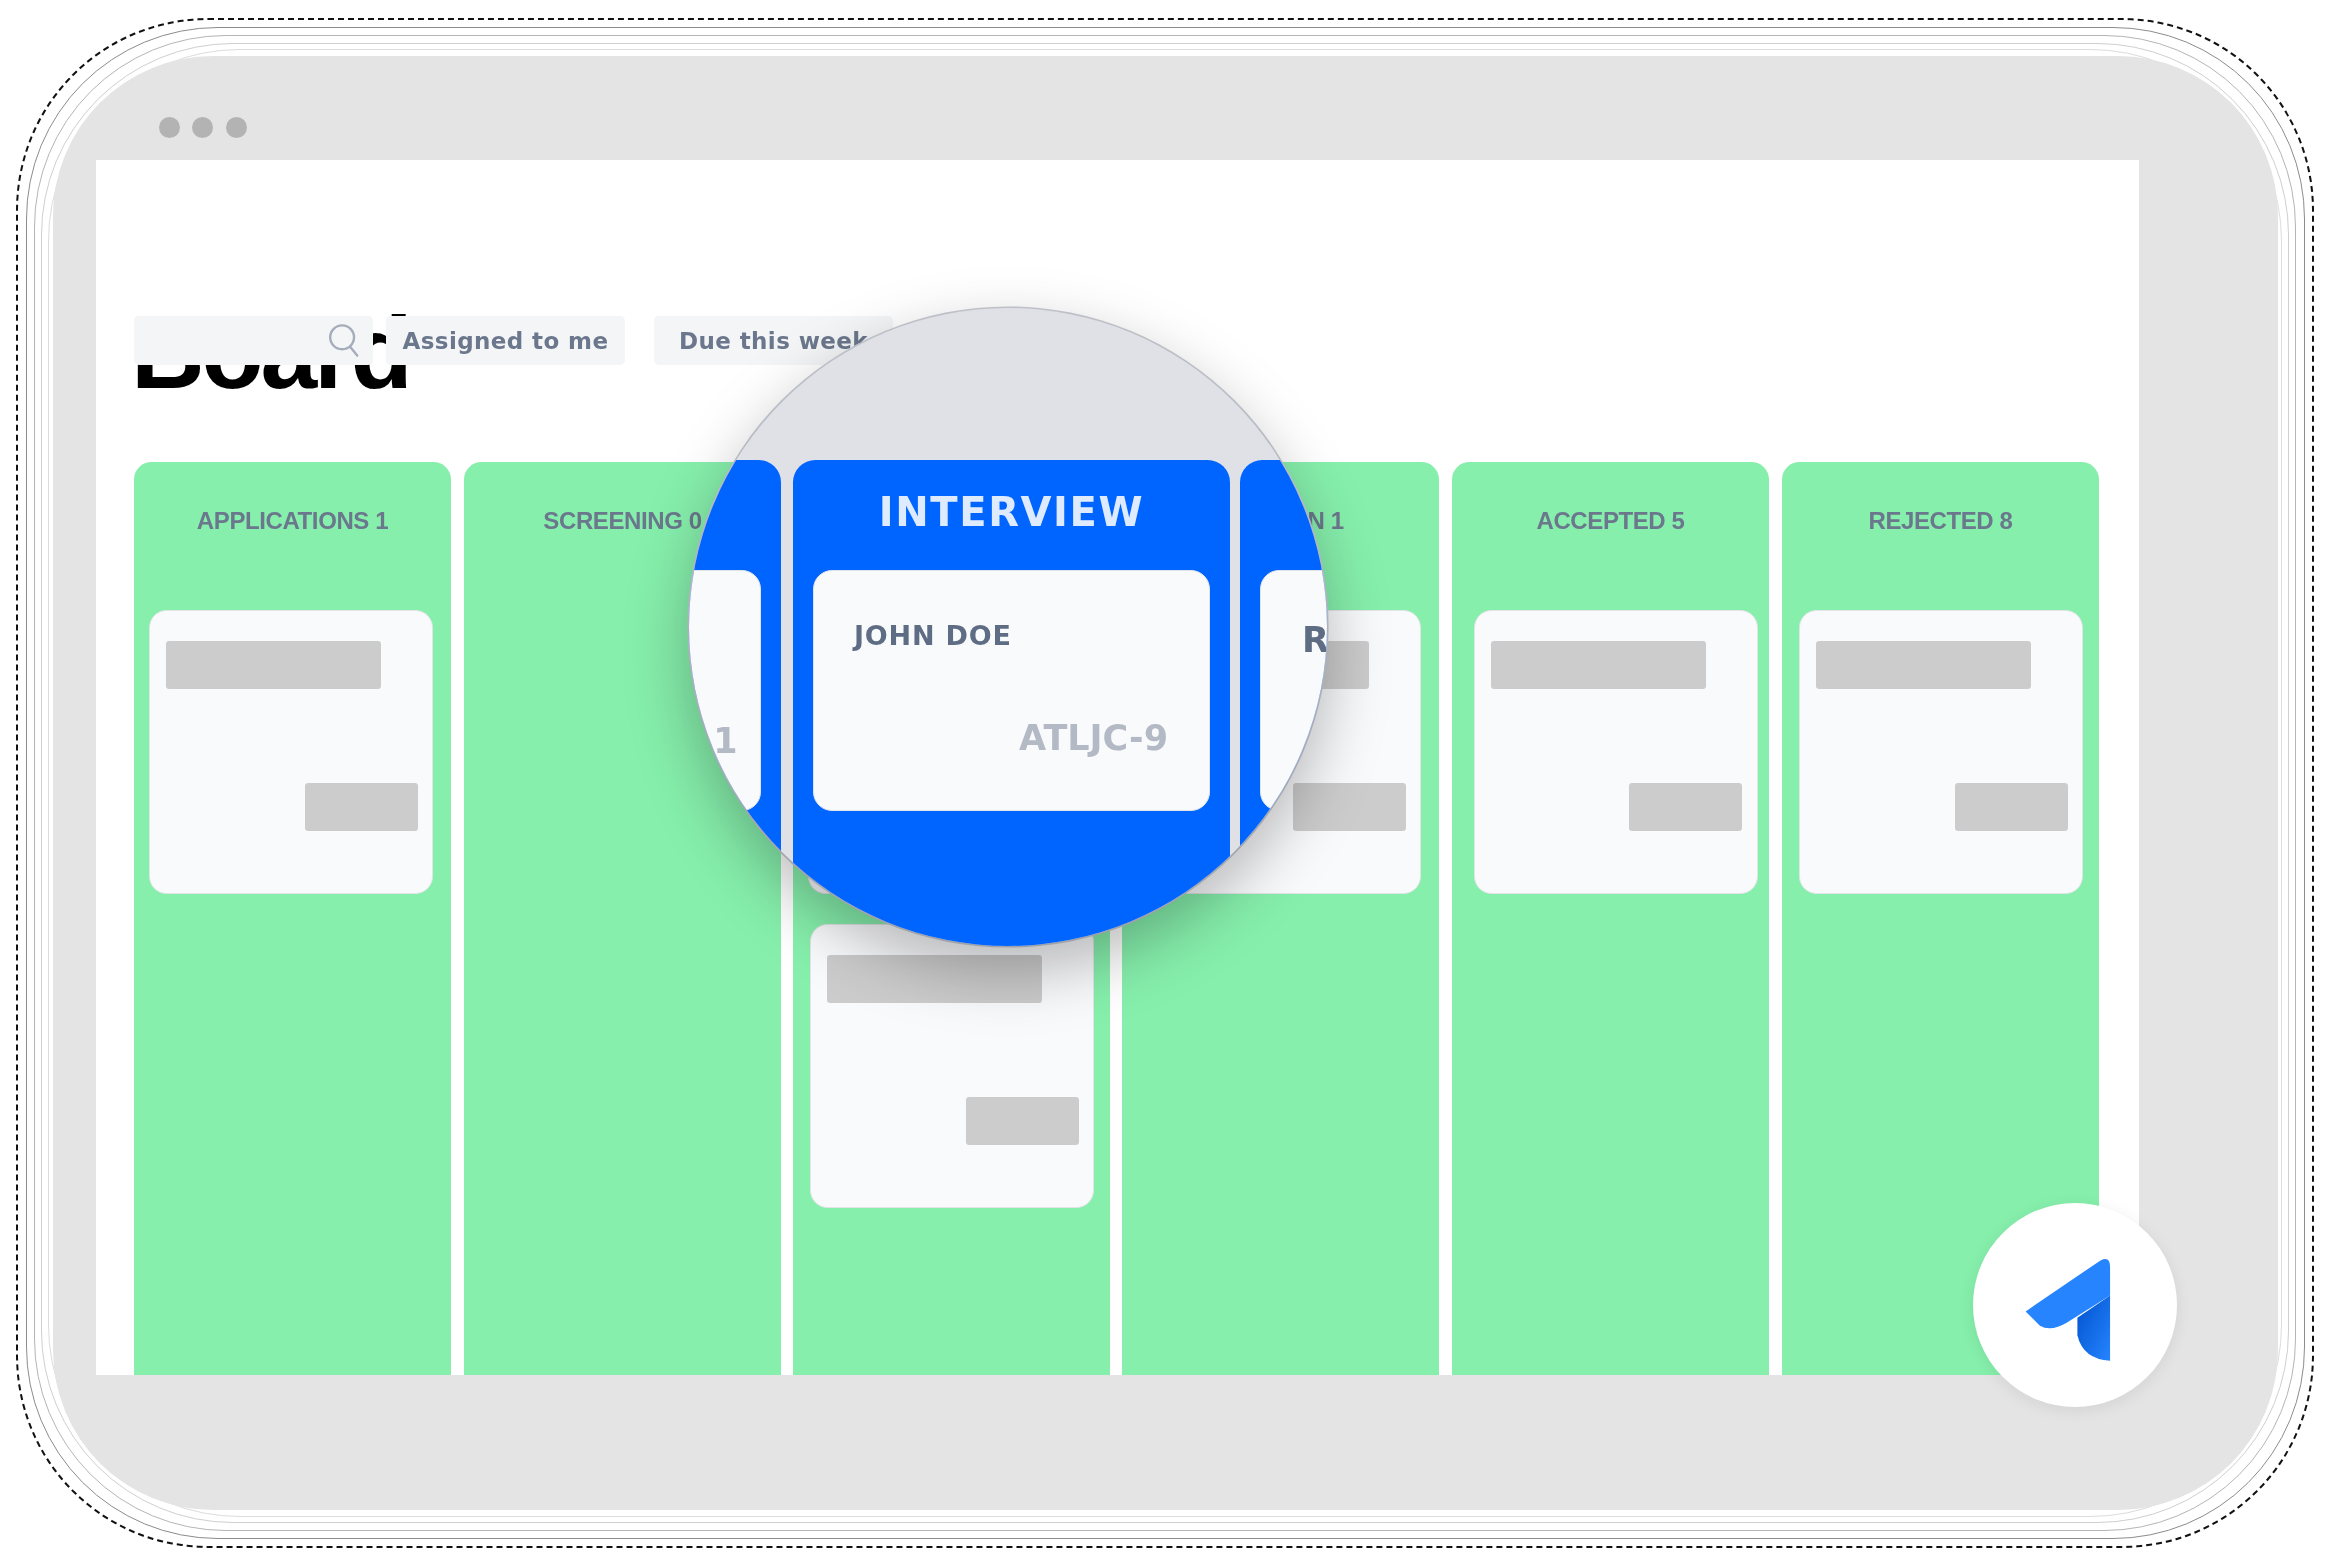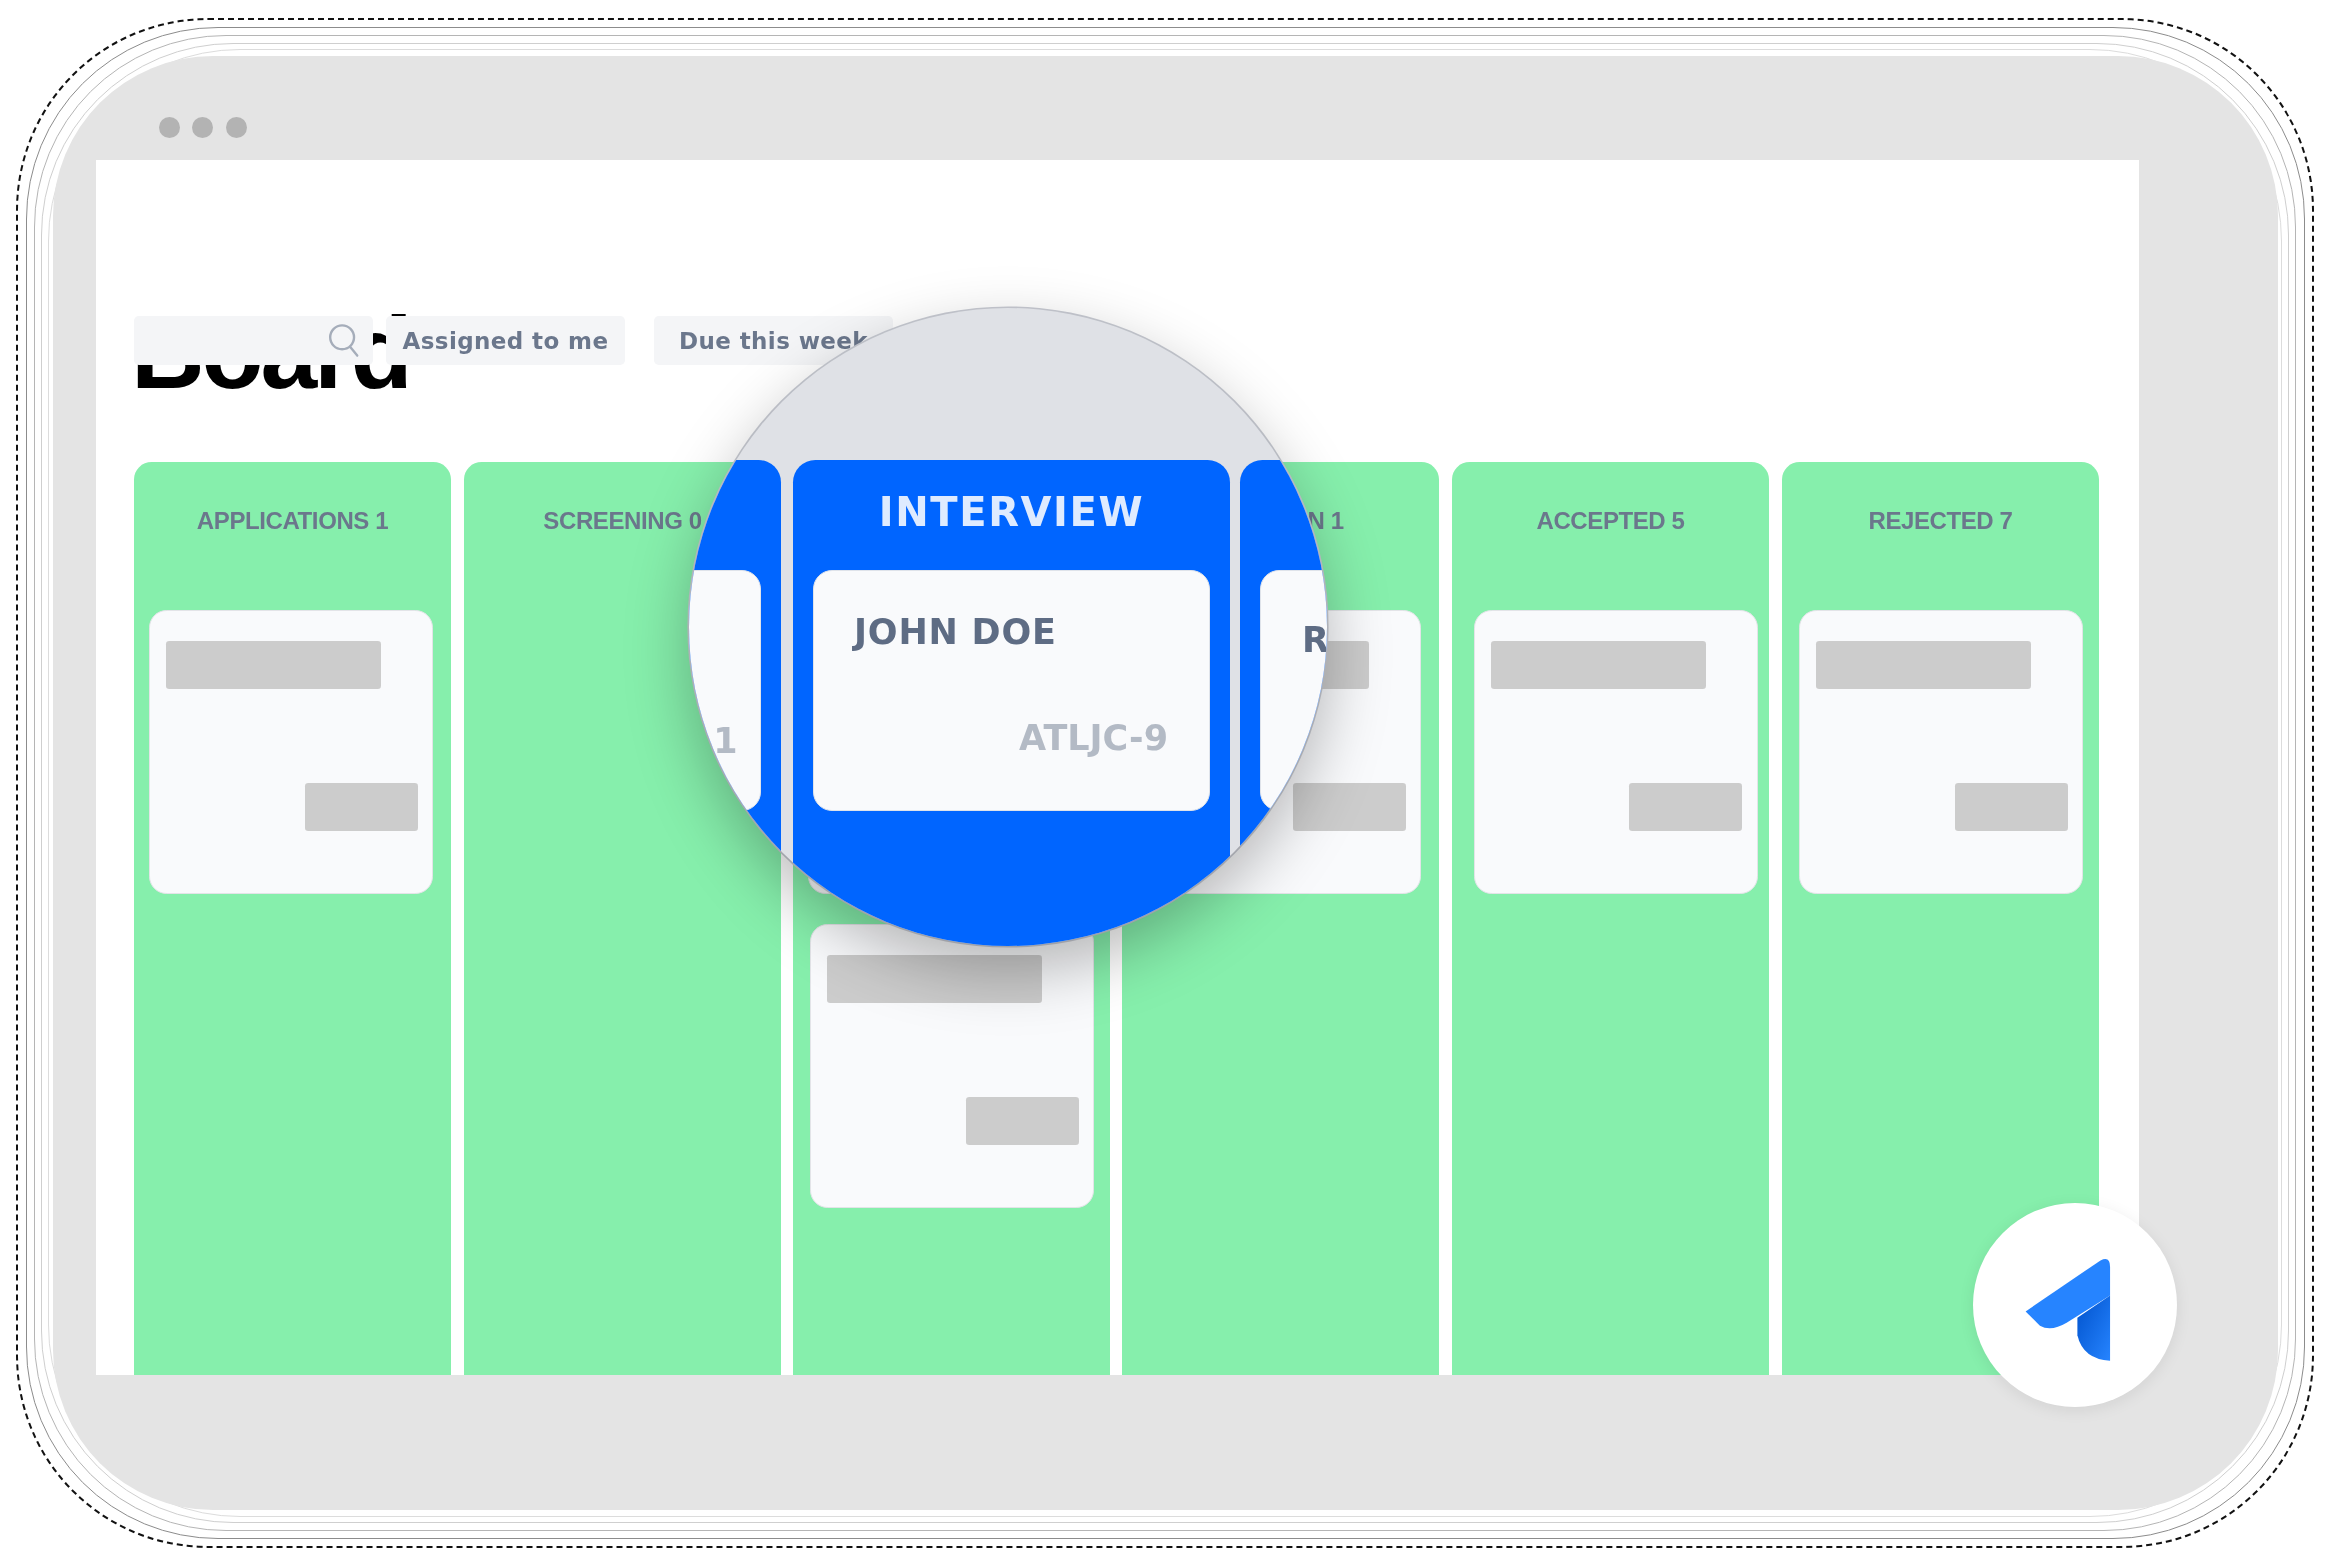--- a/index.html
+++ b/index.html
@@ -33,21 +33,21 @@
   .ph { position: absolute; background: #CCCCCC; border-radius: 3.2px; }
   .ph.top { left: 16px; top: 30px; width: 215px; height: 48px; }
   .ph.bottom { right: 14.4px; top: 172px; width: 113px; height: 48px; }
 
   
   .magnifier { left: 689px; top: 308px; width: 638px; height: 638px; border-radius: 50%; overflow: hidden; background: #DFE1E6; box-shadow: 0 24px 64px rgba(0,0,0,0.28), 0 0 0 1.6px #c9ccd4; }
   .mag-inner { position: absolute; left: -689px; top: -308px; width: 2330px; height: 1566px; }
   .mcol { position: absolute; top: 460px; height: 718px; background: #0065FF; border-radius: 22.3px 22.3px 0 0; }
   .mcard { position: absolute; background: #F9FAFC; border: 1.6px solid #dfe3ea; border-radius: 19px; }
   .mag-header { position: absolute; left: 0; width: 100%; top: 29px; text-align: center; color: #DEEBFF; font-size: 40px; font-weight: 700; letter-spacing: 1.6px; font-family: "DejaVu Sans", sans-serif; }
-  .mag-name { position: absolute; left: 40px; top: 41px; color: #5E6C84; font-size: 35px; font-weight: 700; letter-spacing: 0.8px; font-family: "DejaVu Sans", sans-serif; }
+  .mag-name { position: absolute; left: 40px; top: 49px; color: #5E6C84; font-size: 27px; font-weight: 700; letter-spacing: 0.8px; font-family: "DejaVu Sans", sans-serif; }
   .mag-key { position: absolute; right: 41px; top: 147px; color: #B3BAC5; font-size: 35px; font-weight: 700; font-family: "DejaVu Sans", sans-serif; }
 
   .logo-circle { left: 1973px; top: 1203px; width: 204px; height: 204px; border-radius: 50%; background: #ffffff; box-shadow: 0 3.2px 16px rgba(0,0,0,0.08); }
 </style>
 </head>
 <body>
 
 <div class="frame-line l1"></div>
 <div class="frame-line l2"></div>
 <div class="frame-line l3"></div>
@@ -107,21 +107,21 @@
 
   <div class="abs col" style="left:1356px;">
     <div class="col-header">ACCEPTED 5</div>
     <div class="card" style="left:21.5px; top:148px;">
       <div class="ph top"></div>
       <div class="ph bottom"></div>
     </div>
   </div>
 
   <div class="abs col" style="left:1686px;">
-    <div class="col-header">REJECTED 7</div>
+    <div class="col-header">REJECTED 8</div>
     <div class="card" style="left:17px; top:148px;">
       <div class="ph top"></div>
       <div class="ph bottom"></div>
     </div>
   </div>
 </div>
 
 <div class="abs magnifier">
   <div class="mag-inner">
 

